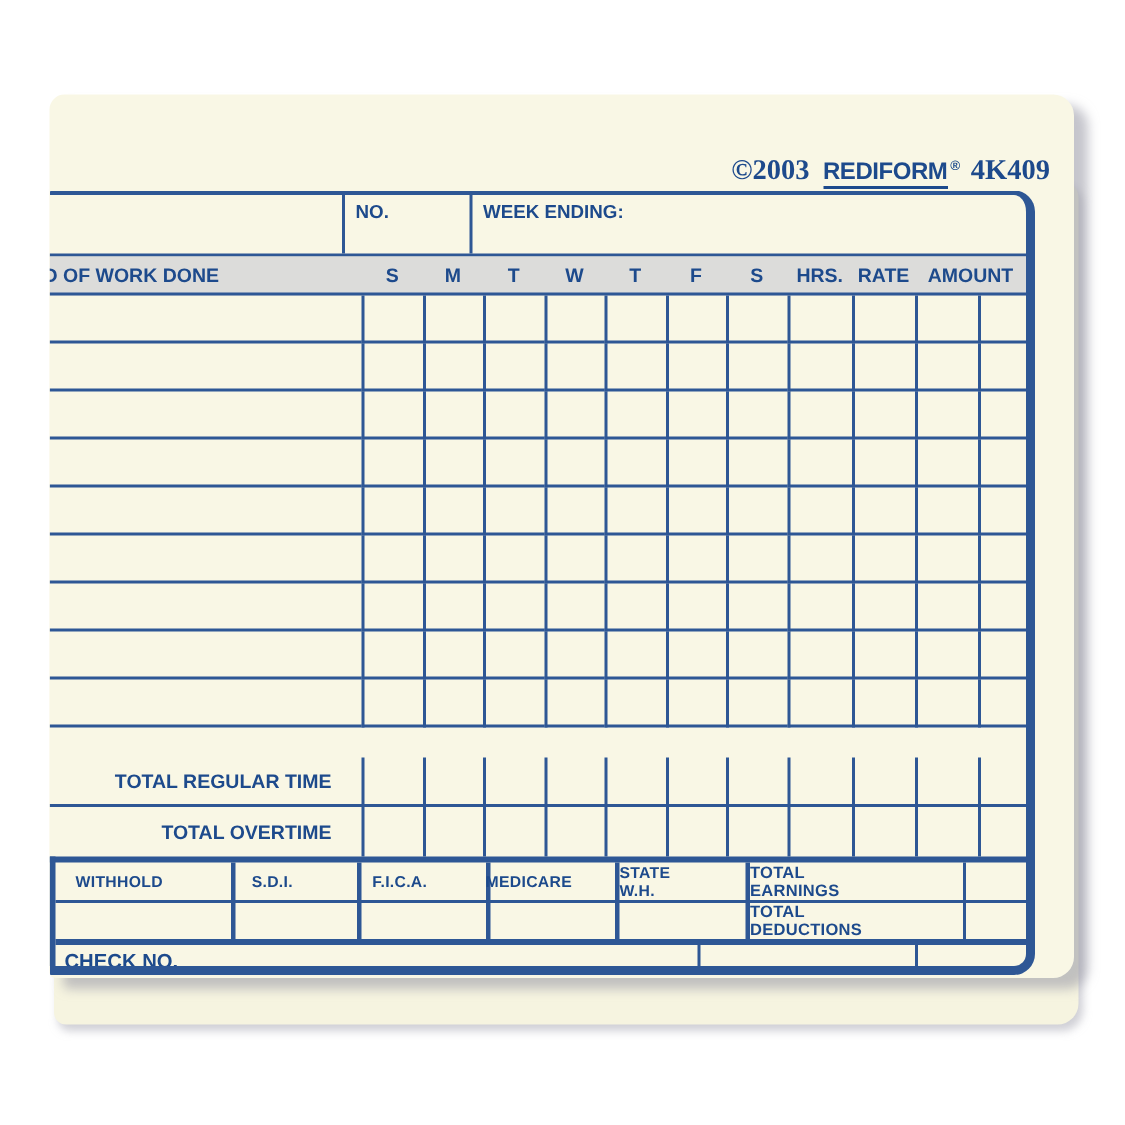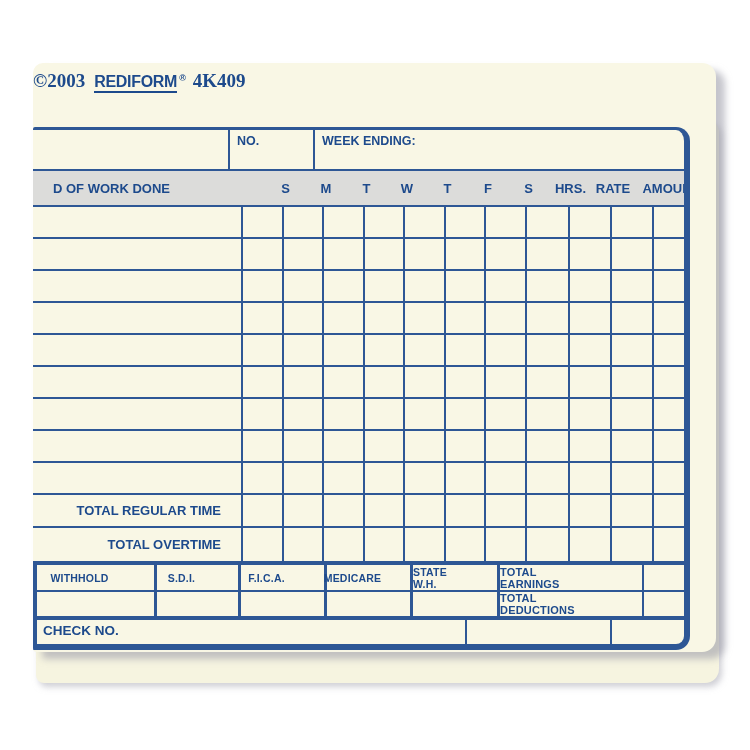--- a/index.html
+++ b/index.html
@@ -27,22 +27,22 @@
   
   .card{
     position:absolute; left:33px; top:63px; width:683px; height:589px;
     background:var(--paper);
     border-radius:10px 14px 14px 4px;
     box-shadow:9px 7px 7px rgba(158,158,170,.6);
     overflow:hidden;
   }
   
   .brand{
-    position:absolute; top:7px; left:0; width:667px;
-    white-space:nowrap;
+    position:absolute; top:40px; left:0; width:667px;
+    text-align:right; white-space:nowrap;
     font-family:"Liberation Serif", serif;
     font-weight:bold; font-size:19px; color:var(--ink);
   }
   .brand .logo{
     font-family:"Liberation Sans", sans-serif;
     font-weight:bold; font-size:16px; letter-spacing:-.3px;
     border-bottom:2px solid var(--ink);
     padding-bottom:0; margin:0 2px 0 9px;
     display:inline-block; line-height:1.05;
   }
@@ -64,42 +64,42 @@
   }
   .toprow .cell{ padding:4px 0 0 7px; font-weight:bold; font-size:12.5px; }
   .toprow .cell + .cell{ border-left:2px solid var(--line); }
   
   .cols{
     display:grid;
     grid-template-columns:208px 41px 40px 41px 40px 41px 40px 41px 43px 42px 42px 32px;
   }
   
   .band{
-    height:36px; background:var(--band);
+    height:26px; background:var(--band);
     border-bottom:2px solid var(--line);
     align-items:center;
-    font-weight:bold; font-size:13px;padding-left:24px;
+    font-weight:bold; font-size:13px;
   }
   .band .dlab{ text-align:left; padding-left:2px; white-space:nowrap; margin-left:-6px; }
   .band .c{ text-align:center; }
   .band .amt{ grid-column:11 / 13; text-align:center; }
   
   .grid{ width:651px; }
   .grow{
     display:grid;
     grid-template-columns:208px 41px 40px 41px 40px 41px 40px 41px 43px 42px 42px 32px;
     height:32px;
   }
   .grow .gcell{ border-left:2px solid var(--line); border-bottom:2px solid var(--line); }
   .grow .gcell.desc{ border-left:none; }
   
   .trow{ height:33px; }
   .trow .tcell{ border-left:2px solid var(--line); }
   .trow .tcell.desc{ border-left:none; }
-  .trow.first{ border-bottom:2px solid var(--line); }
+  .trow.first{ border-bottom:2px solid var(--line);margin-top:20px; }
   .trow .tlabel{
     display:flex; align-items:center; justify-content:flex-end;
     padding-right:20px; font-weight:bold; font-size:13px; white-space:nowrap;
   }
   
   .bottom{
     border-top:4px solid var(--line);
     border-left:4px solid var(--line);
     height:93px; width:655px;
   }

